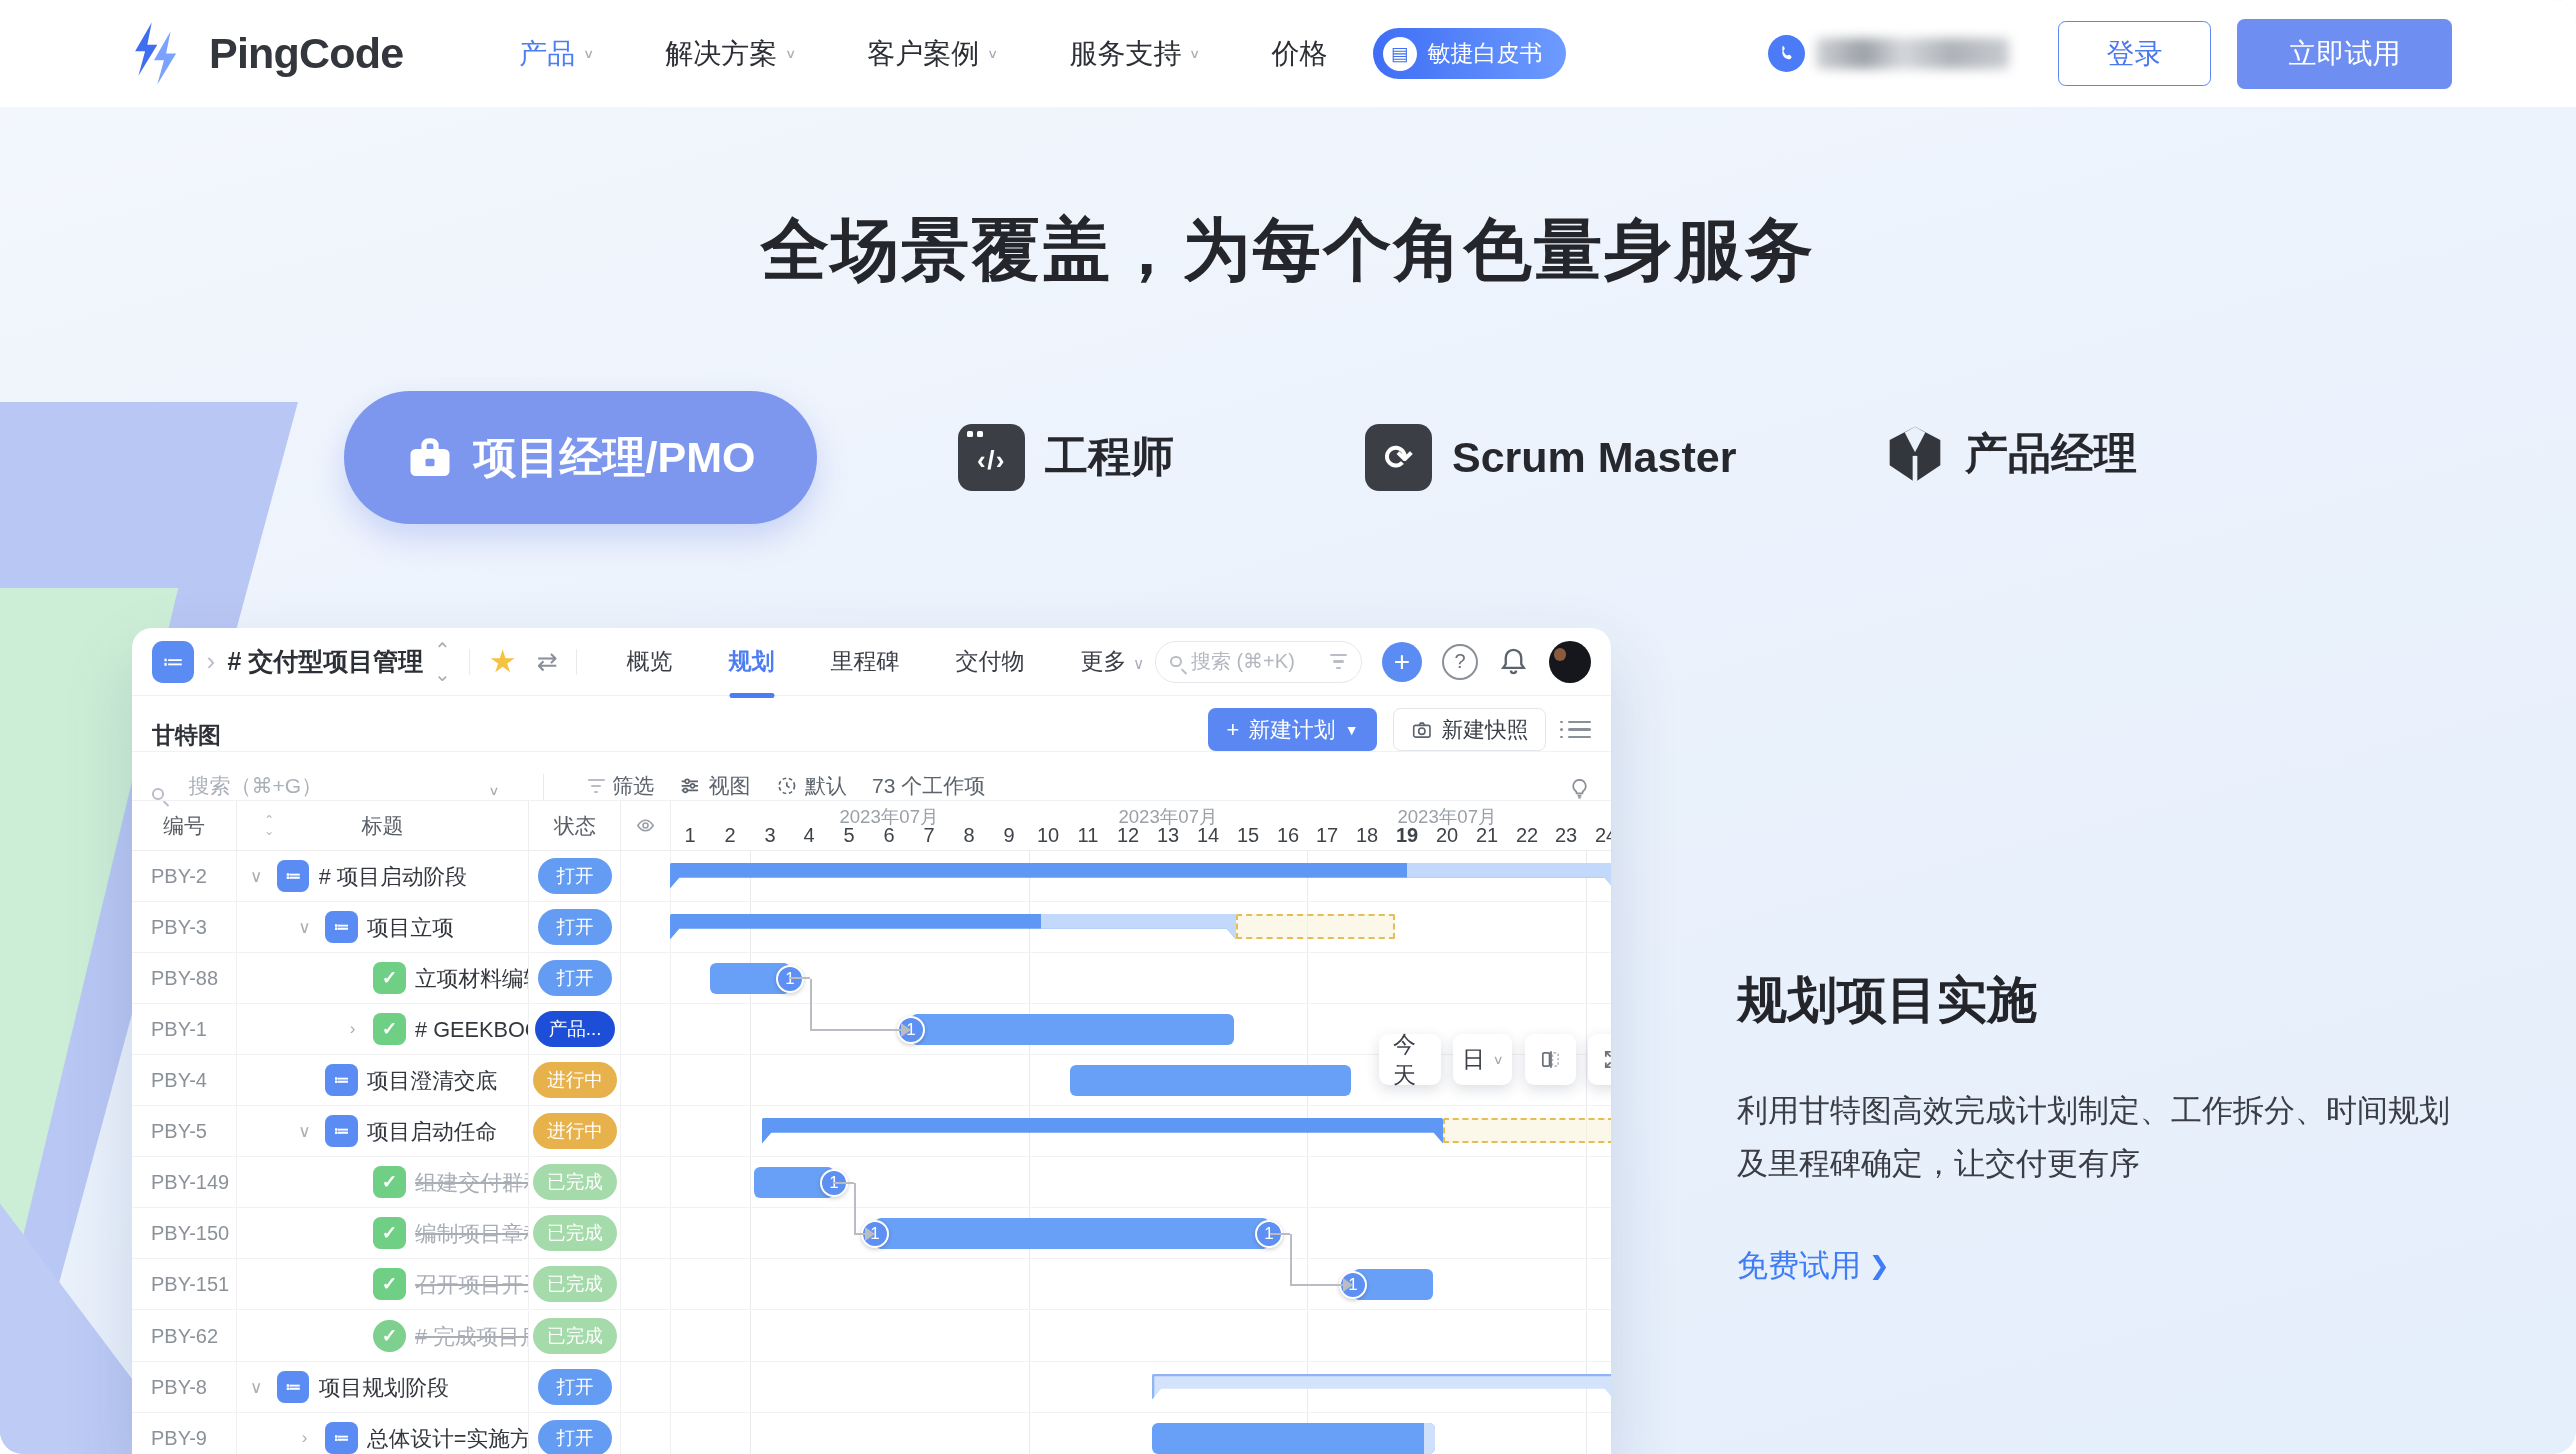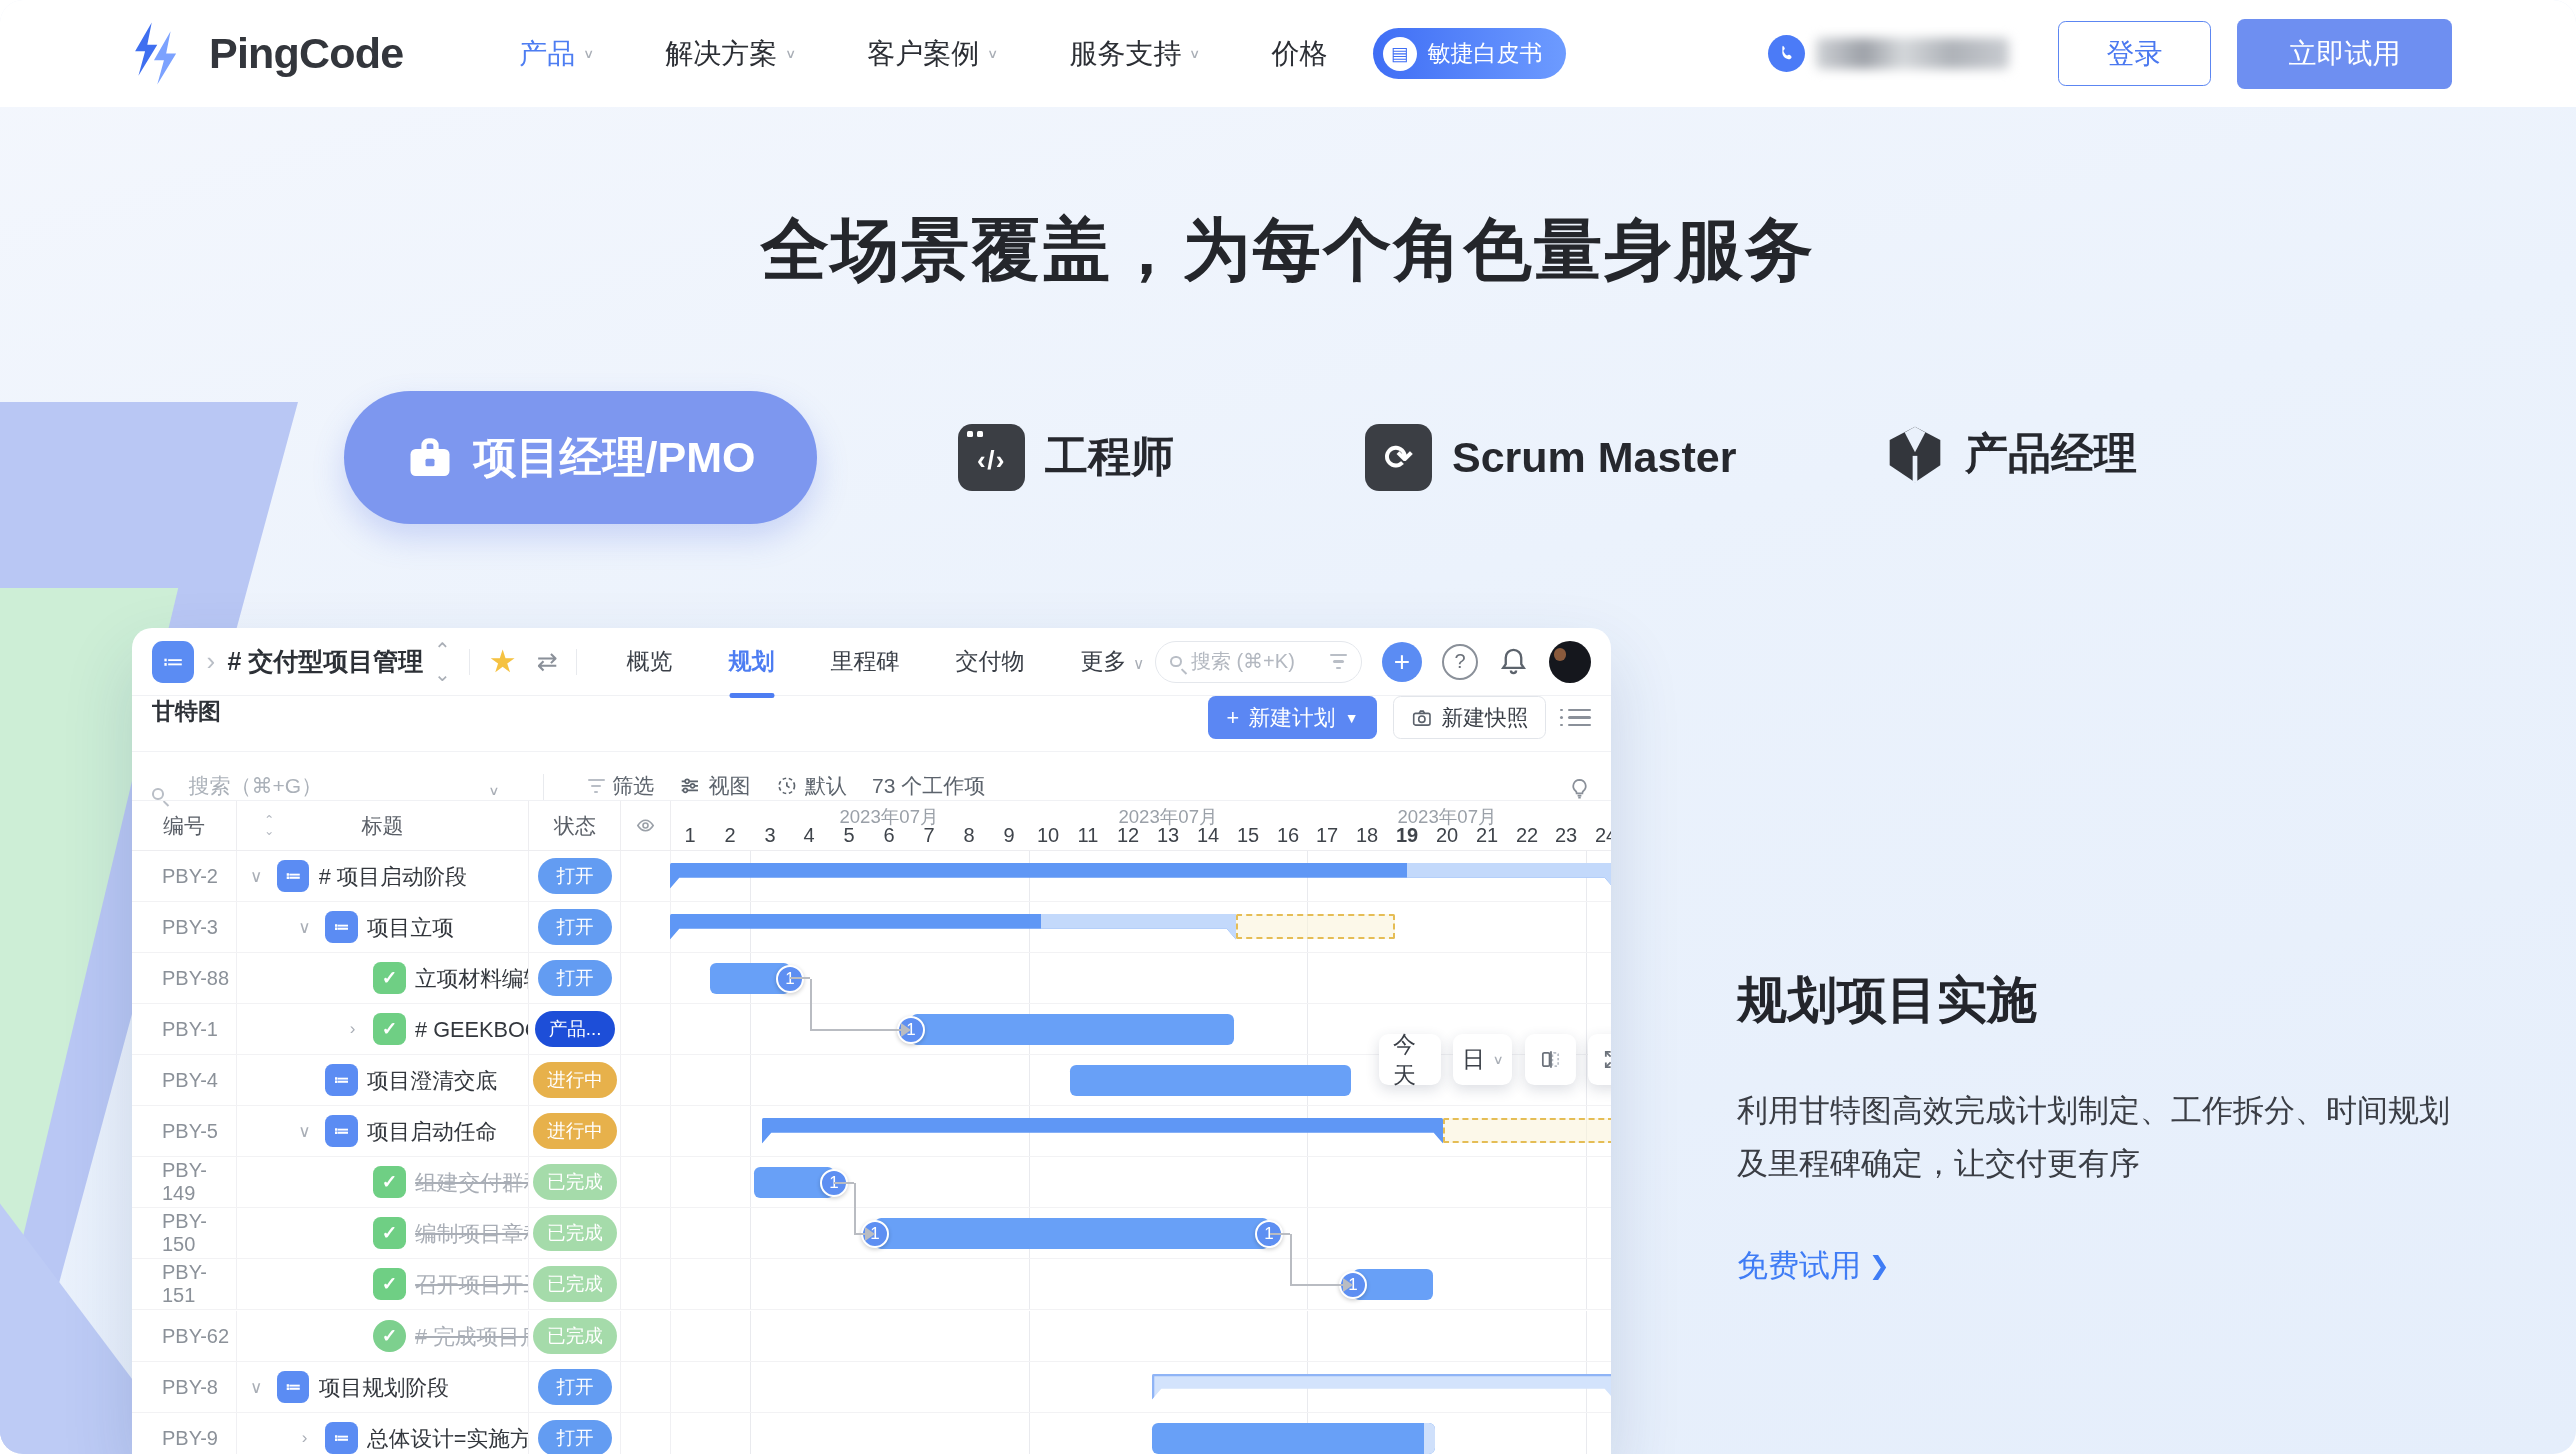--- a/index.html
+++ b/index.html
@@ -85,21 +85,21 @@
   .flt-lines{margin-left:auto;display:flex;flex-direction:column;gap:3.9px;align-items:center;}
   .flt-lines i{display:block;height:2.3px;background:#b9bec6;border-radius:1.5px;}
   .flt-lines i:nth-child(1){width:17px}.flt-lines i:nth-child(2){width:10.8px}.flt-lines i:nth-child(3){width:4.6px}
   .plus-btn{width:40px;height:40px;border-radius:50%;background:#5b8cf3;color:#fff;font-size:28px;
       display:flex;align-items:center;justify-content:center;cursor:pointer;}
   .help-btn{width:36px;height:36px;border-radius:50%;border:2.3px solid #8a9099;color:#6b717a;font-size:20px;
       display:flex;align-items:center;justify-content:center;cursor:pointer;}
   .avatar{width:42px;height:42px;border-radius:50%;background:#15171d;position:relative;overflow:hidden;}
   .avatar::after{content:"";position:absolute;left:4.6px;top:7.7px;width:12.4px;height:12.4px;border-radius:50%;background:#8a5a3c;}
 
-  .win-toolbar{height:56px;display:flex;align-items:flex-start;padding:0 20px;border-bottom:0.8px solid #f1f2f5;gap:24px;}
+  .win-toolbar{height:56px;display:flex;align-items:flex-end;padding:0 20px;border-bottom:0.8px solid #f1f2f5;gap:24px;}
   .panel-title{font-size:23px;font-weight:600;color:#2e3238;}
   .tb-right{margin-left:auto;display:flex;align-items:center;gap:15.5px;}
   .btn-blue{height:43px;padding:0 18.6px;border-radius:7.7px;background:#5b87f3;color:#fff;font-size:21.7px;
       display:flex;align-items:center;gap:9.3px;cursor:pointer;}
   .btn-blue .dcaret{font-size:14px;}
   .btn-white{height:43px;padding:0 17px;border-radius:7.7px;background:#fff;border:0.8px solid #e2e5ea;color:#3a3f47;
       font-size:21.7px;display:flex;align-items:center;gap:9.3px;cursor:pointer;}
   .list-ico{display:flex;flex-direction:column;gap:5.4px;margin-left:6.2px;cursor:pointer;}
   .list-ico i{display:block;width:23px;height:2.3px;background:#8a9099;border-radius:1.5px;position:relative;}
   .list-ico i::before{content:"";position:absolute;left:-7.7px;top:0;width:3.1px;height:2.3px;background:#8a9099;border-radius:1.5px;}
@@ -115,21 +115,21 @@
   .thead{position:absolute;left:0;top:0;height:51px;width:100%;border-top:0.8px solid #f0f1f4;border-bottom:0.8px solid #ededf0;
       font-size:21px;color:#595e66;}
   .hcell{position:absolute;top:0;height:100%;display:flex;align-items:center;justify-content:center;border-right:0.8px solid #ededf0;}
   .sortg{position:absolute;left:132px;top:0;height:100%;display:flex;flex-direction:column;justify-content:center;color:#b3b8c0;font-size:12.4px;line-height:10.8px;}
   .gantt-head{position:absolute;left:538px;right:0;top:0;height:100%;overflow:hidden;}
   .month-lab{position:absolute;top:3.1px;transform:translateX(-50%);font-size:18.6px;color:#9aa0a8;white-space:nowrap;}
   .day-num{position:absolute;bottom:3.1px;transform:translateX(-50%);font-size:20px;color:#3f444b;}
   .rows{position:absolute;left:0;top:51px;right:0;bottom:0;overflow:hidden;}
   .trow{position:absolute;left:0;width:100%;height:51px;border-bottom:0.8px solid #f2f2f4;}
   .cell{position:absolute;top:0;height:100%;display:flex;align-items:center;border-right:0.8px solid #f0f0f3;}
-  .c-id{left:0;width:105px;padding-left:30px;font-size:20px;color:#8b9199;}
+  .c-id{left:0;width:105px;padding-left:19px;font-size:20px;color:#8b9199;}
   .c-title{left:105px;width:292px;padding-left:7.7px;gap:9.3px;overflow:hidden;}
   .c-status{left:398px;width:91px;justify-content:center;}
   .c-eye{left:489px;width:50px;}
   .exp{width:23px;text-align:center;color:#a9aeb6;font-size:17px;flex:0 0 auto;}
   .ticon{width:32.5px;height:32.5px;border-radius:7.7px;flex:0 0 auto;display:flex;align-items:center;justify-content:center;
       color:#fff;font-size:18.6px;font-weight:700;}
   .ticon.phase{background:#5b8cf3;font-size:15.5px;}
   .ticon.task{background:#6fcf84;}
   .ticon.milestone{background:#7dd08e;border-radius:50%;}
   .ttext{font-size:21.7px;color:#33373d;white-space:nowrap;overflow:hidden;}

